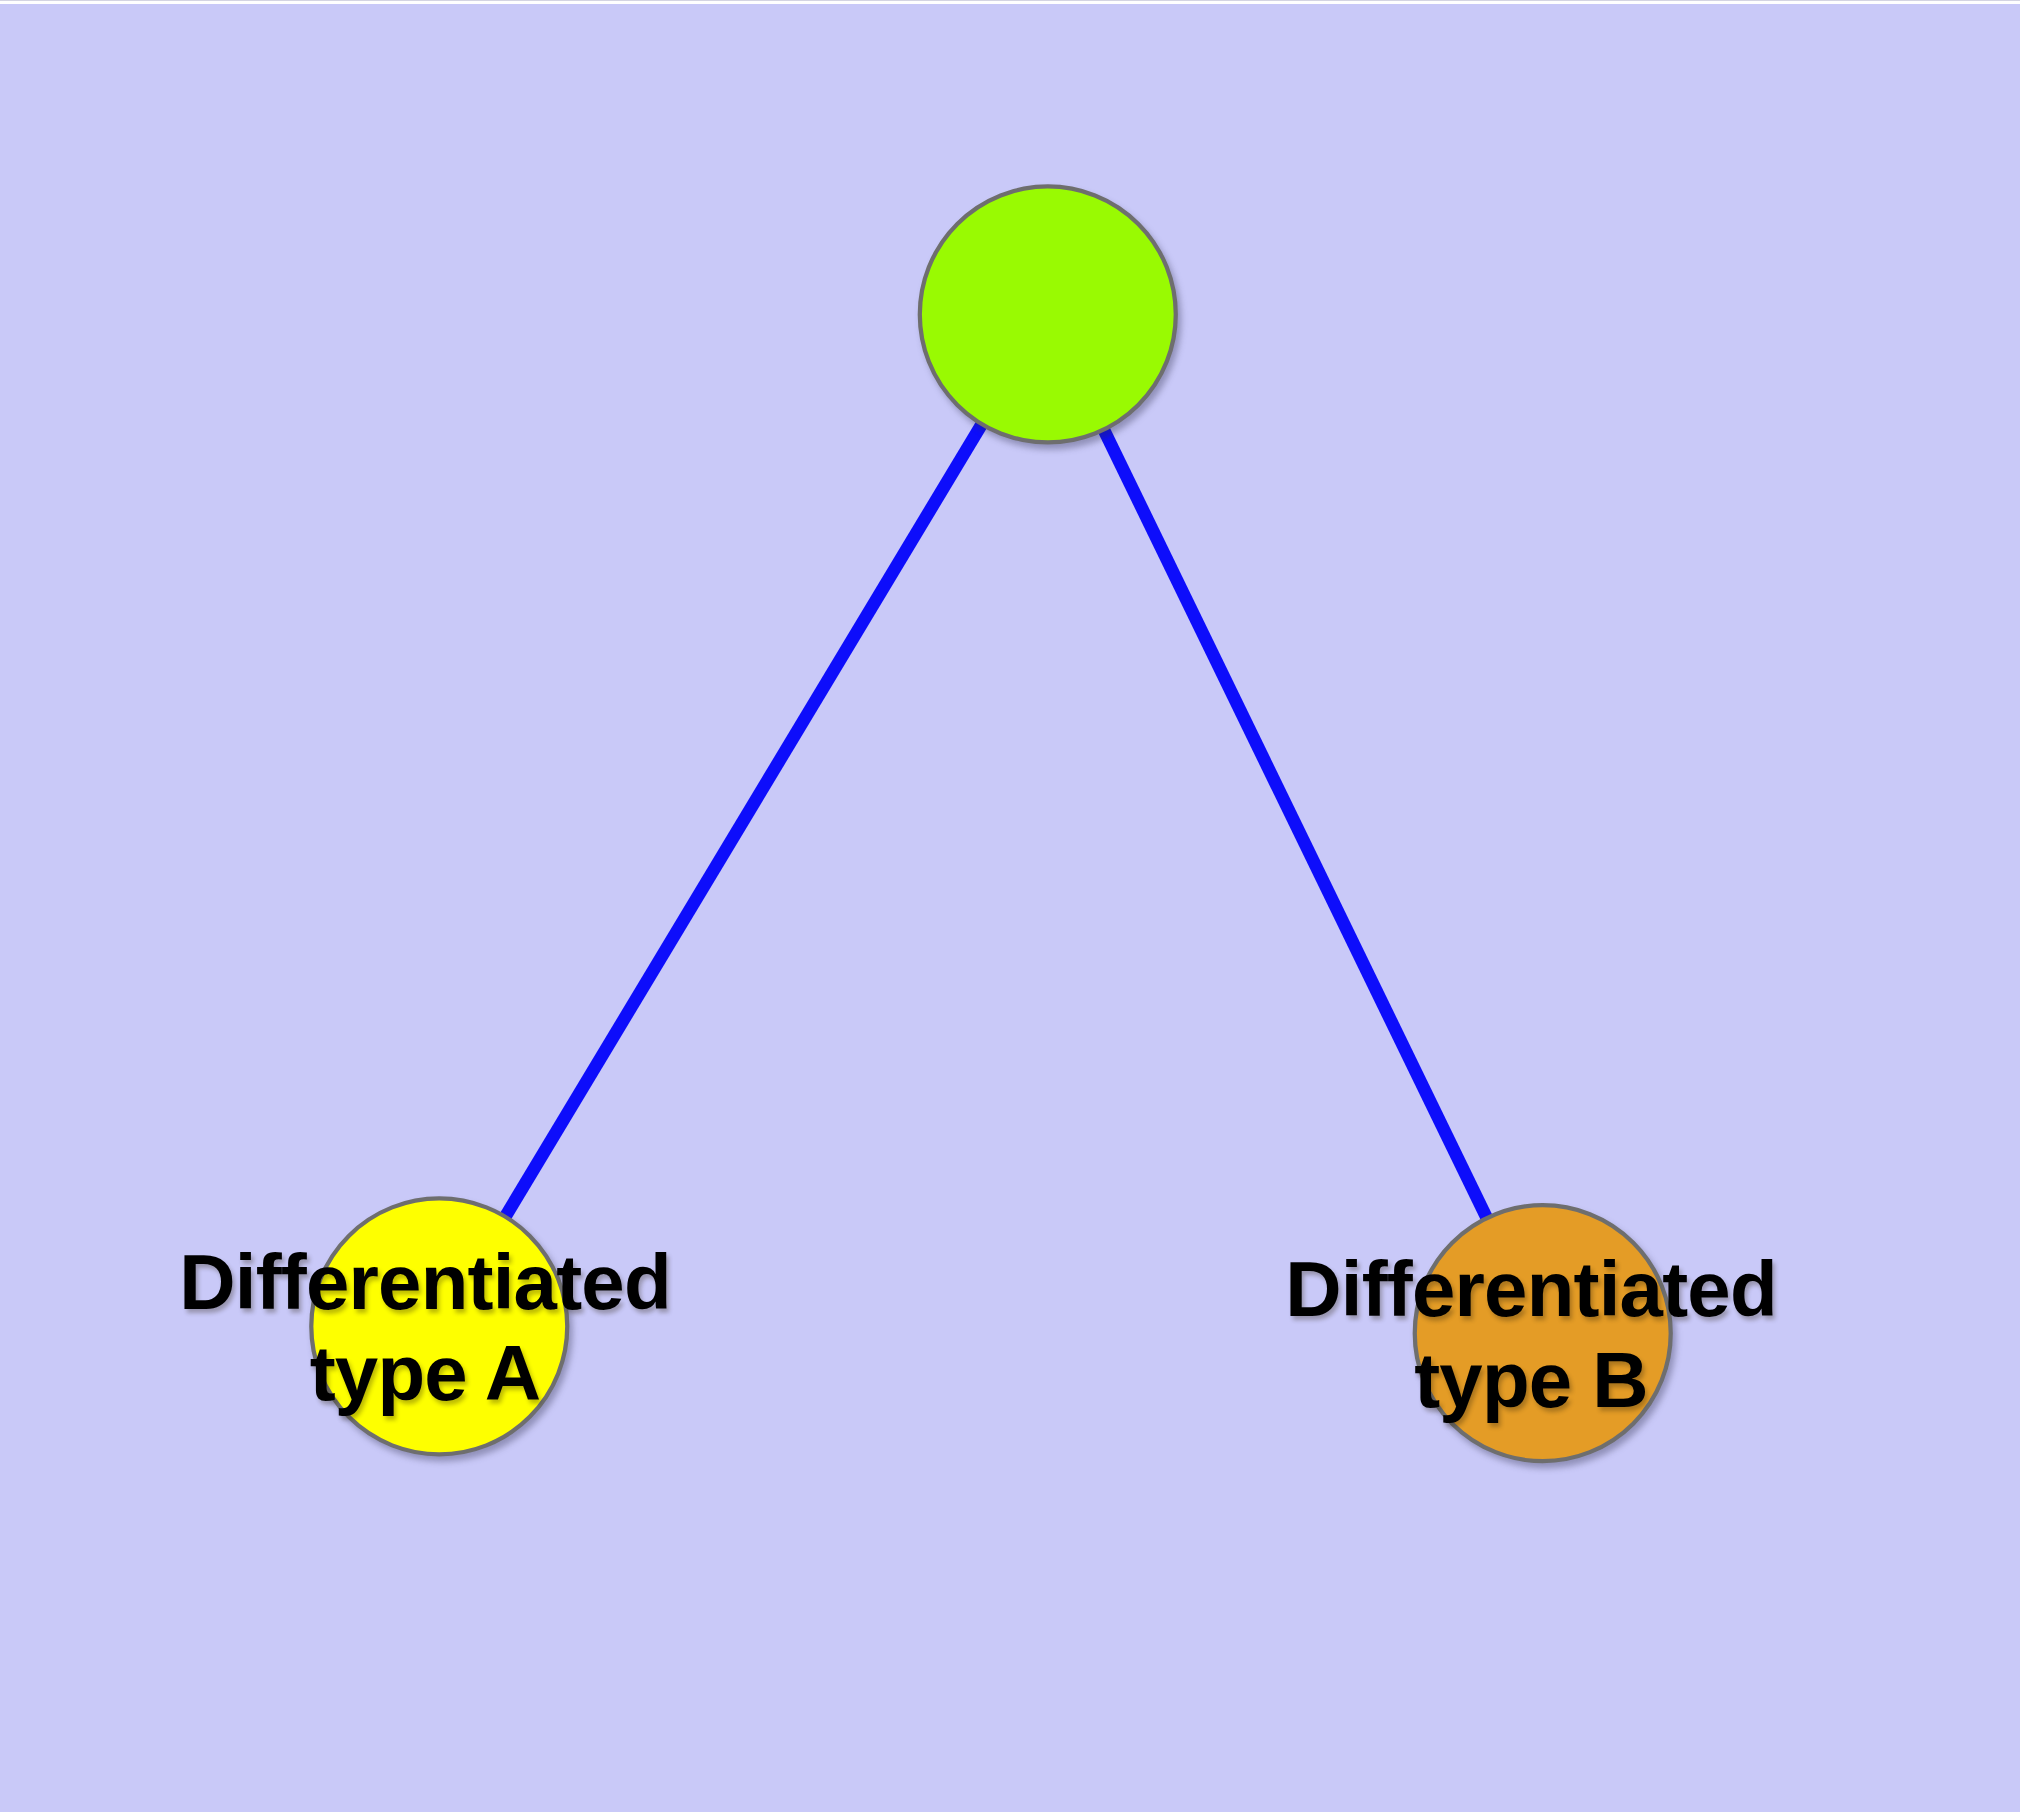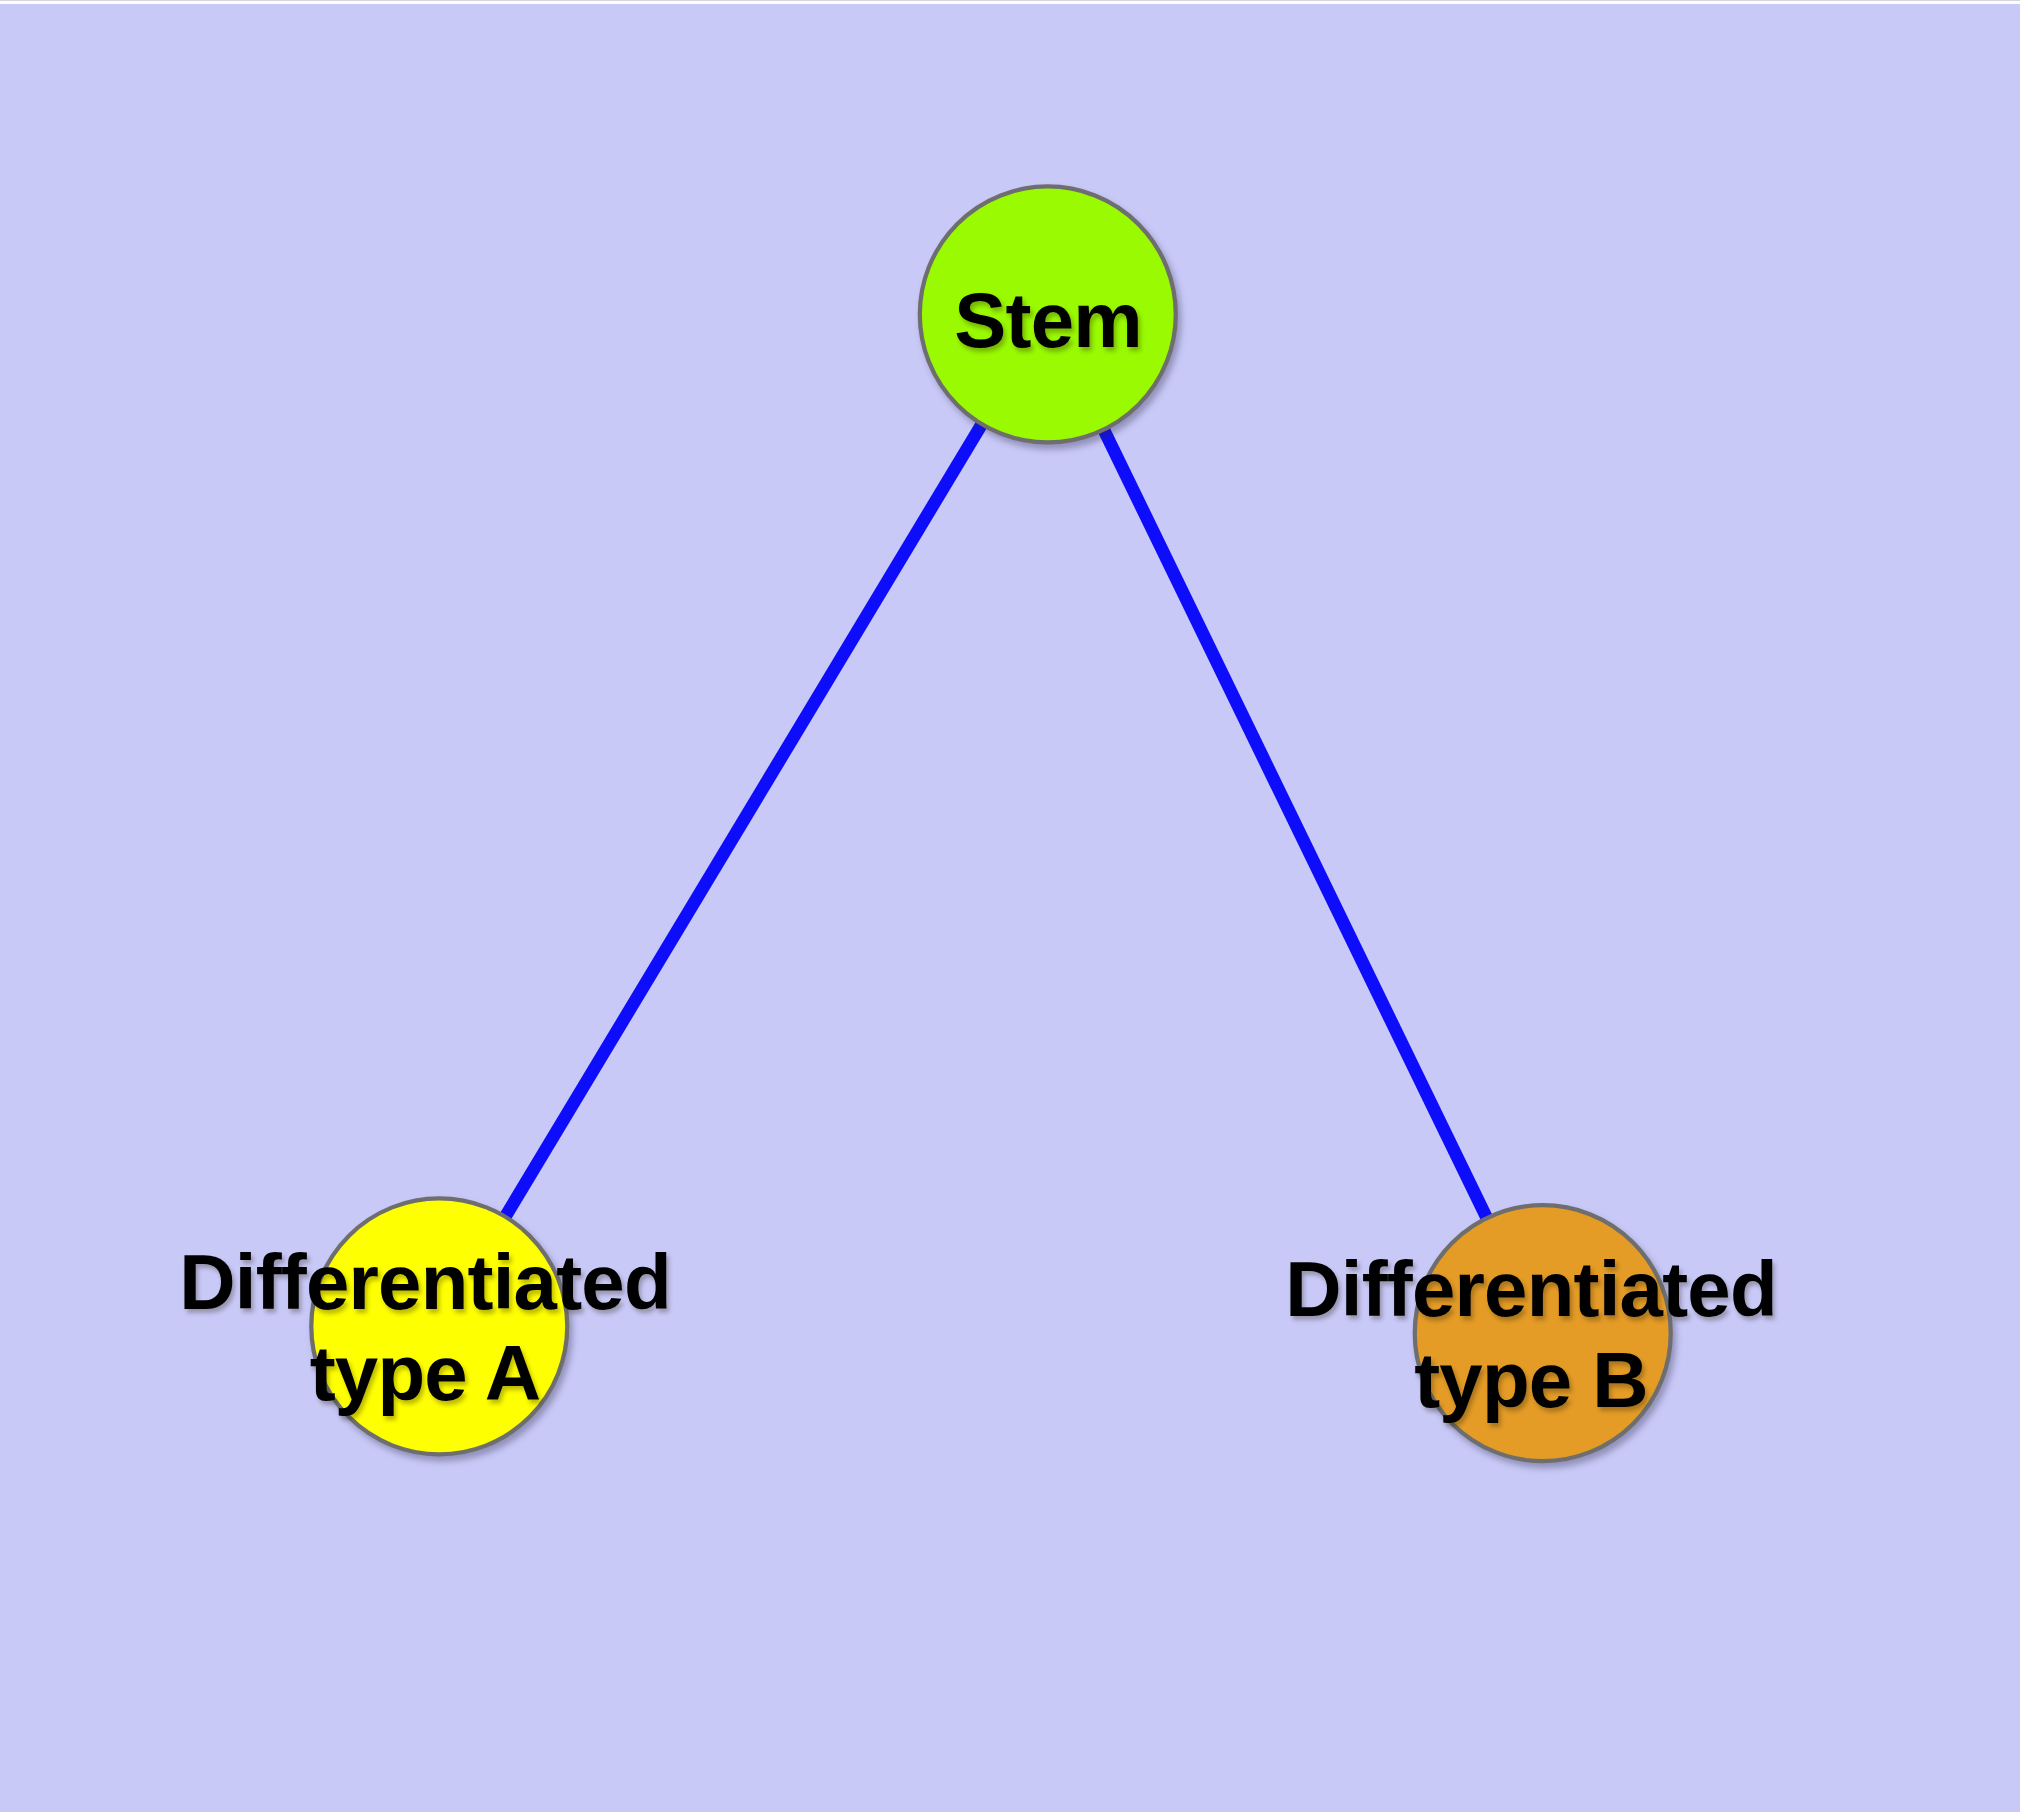--- a/index.html
+++ b/index.html
@@ -67,21 +67,20 @@
   <svg class="graph" viewBox="0 0 2384 2138" width="2021" height="1812">
 
     <line x1="1236" y1="371" x2="518" y2="1565" stroke="#0d0dfb"></line>
     <line x1="1236" y1="371" x2="1820" y2="1573" stroke="#0d0dfb"></line>
 
     <circle cx="1236" cy="371" r="151" stroke="#6e6e6e" fill="#99fa02"></circle>
     <circle cx="518" cy="1565" r="151" stroke="#6e6e6e" fill="#feff00"></circle>
     <circle cx="1820" cy="1573" r="151" stroke="#6e6e6e" fill="#e49c26"></circle>
   </svg>
 
-  <div class="node-label label-stem">Stem</div>
 
   <div class="node-label label-type-a">Differentiated
 type A</div>
 
   <div class="node-label label-type-b">Differentiated
 type B</div>
 
 </div>
 
 

